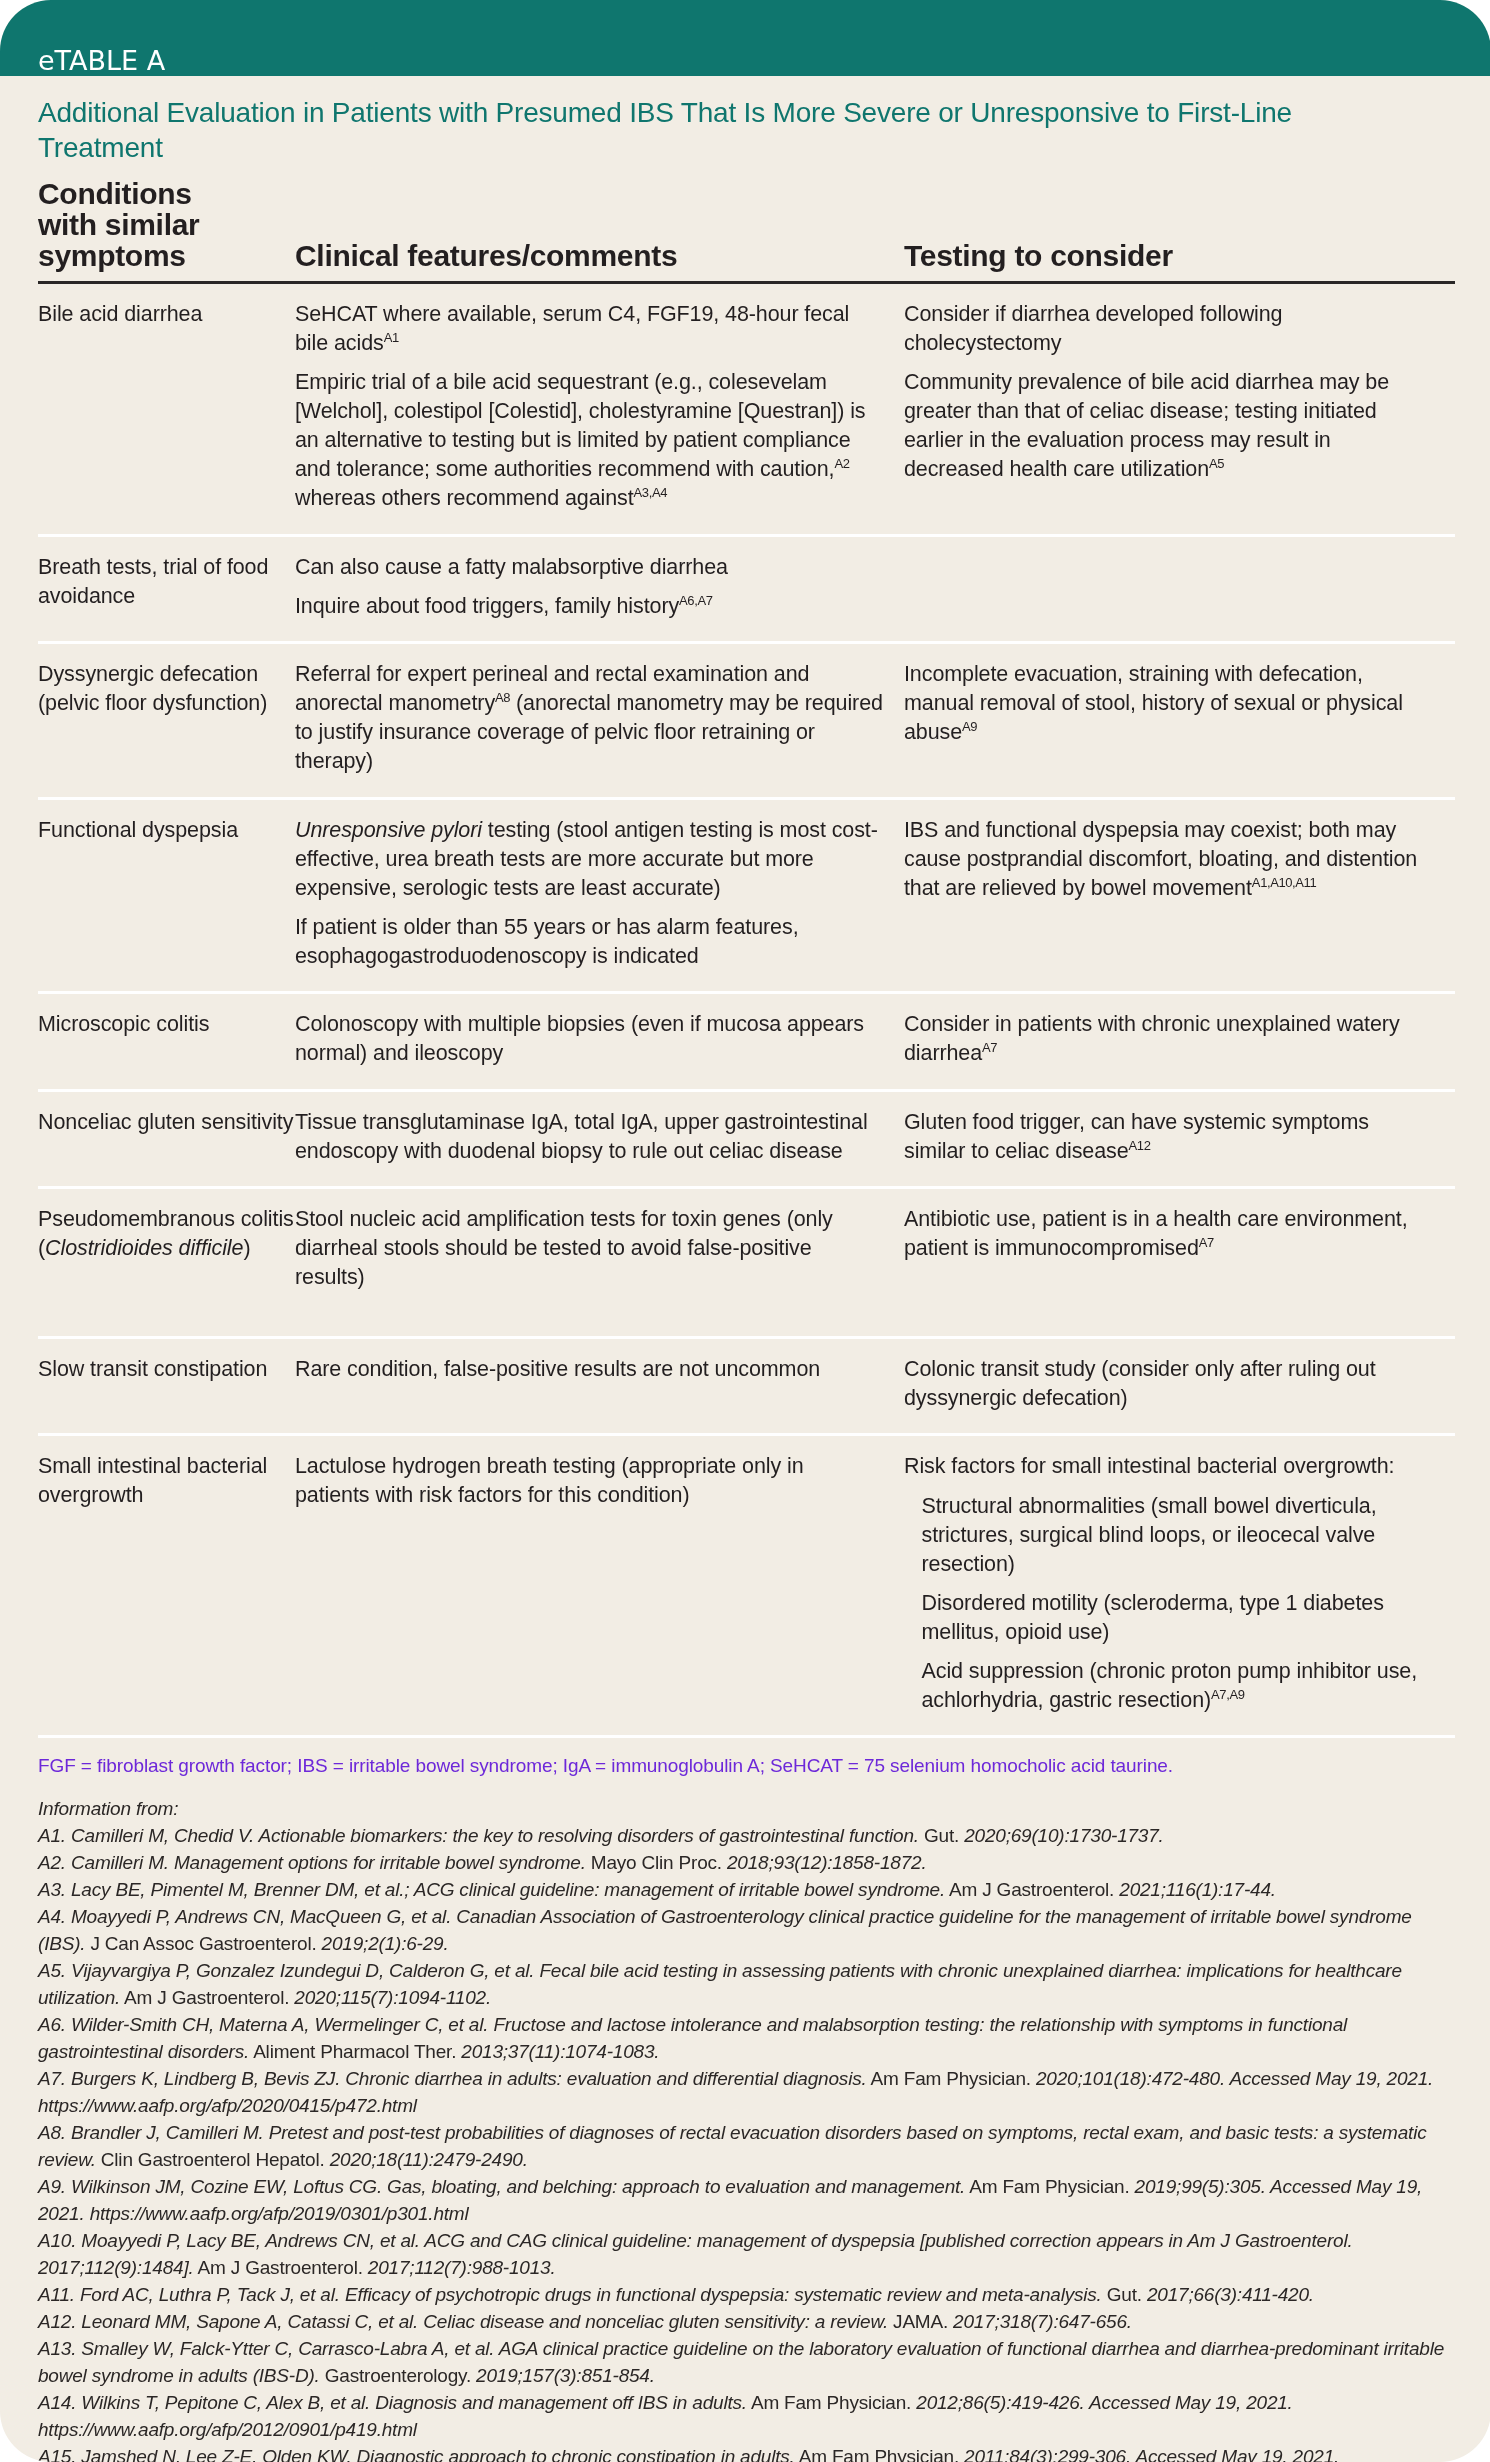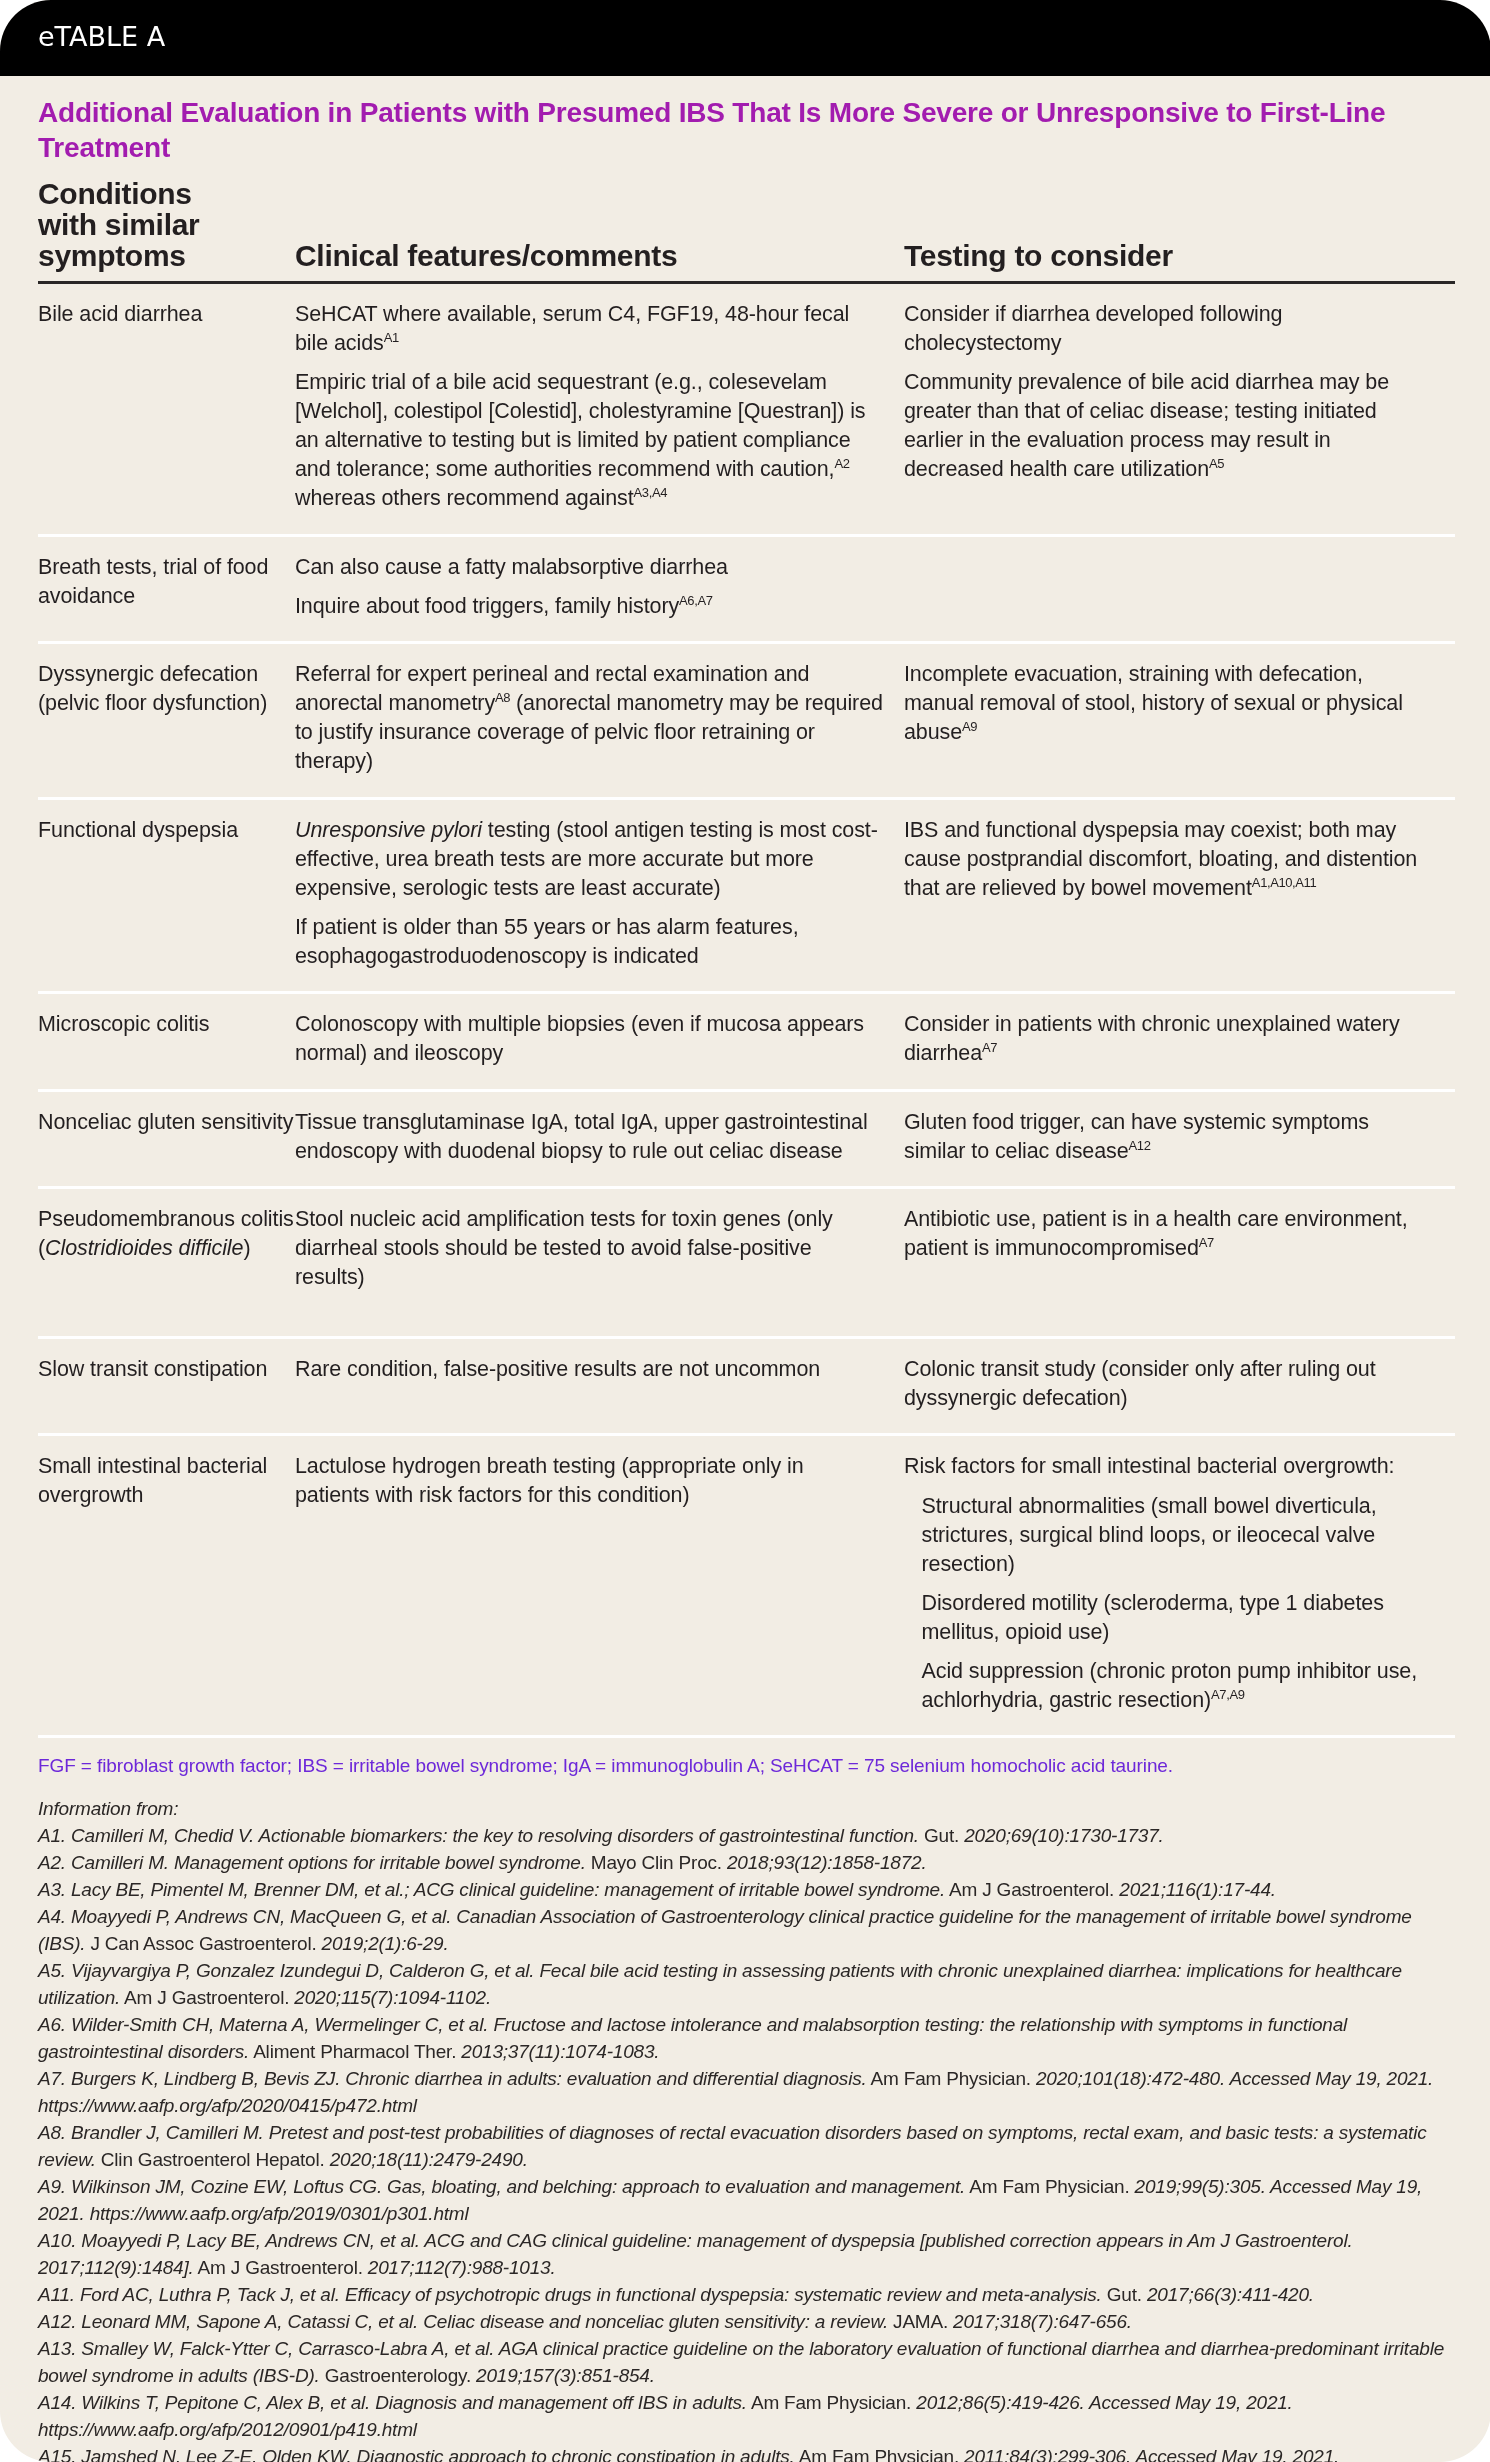--- a/index.html
+++ b/index.html
@@ -6,31 +6,31 @@
   body { width: 1491px; height: 2462px; overflow: hidden; }
   .card {
     position: absolute; left: 0; top: 0; width: 1491px; height: 2462px;
     background: #f2ede4;
     border-radius: 51px 51px 51px 51px;
     overflow: hidden;
     font-family: "Liberation Sans", sans-serif;
     color: #231f20;
   }
   .header-bar {
-    height: 76px; background: #000000;
-    display: flex; align-items: center;
+    height: 76px; background: #0f766e;
+    display: flex; align-items: flex-end;
     padding-left: 38px; box-sizing: border-box;
   }
   .header-bar .label {
     color: #ffffff; font-size: 27px; font-family: "DejaVu Sans", sans-serif;
     letter-spacing: 0px; margin-top: -2.9px;
   }
   .title {
     margin: 19px 87px 0 38px;
-    color: #a21caf; font-weight: bold; font-size: 28px; line-height: 35px;
+    color: #0f766e; font-weight: normal; font-size: 28px; line-height: 35px;
     font-family: "Liberation Sans", sans-serif; letter-spacing: -0.2px;
   }
   .table { margin: 13px 36px 0 38px; width: 1417px; }
   .thead {
     display: grid; grid-template-columns: 257px 609px 551px;
     align-items: end; padding-bottom: 10.2px;
     border-bottom: 3.6px solid #2a2726;
     font-weight: bold; font-size: 30px; line-height: 31px;
     font-family: "Liberation Sans", sans-serif;
     letter-spacing: -0.3px; color: #231f20;

